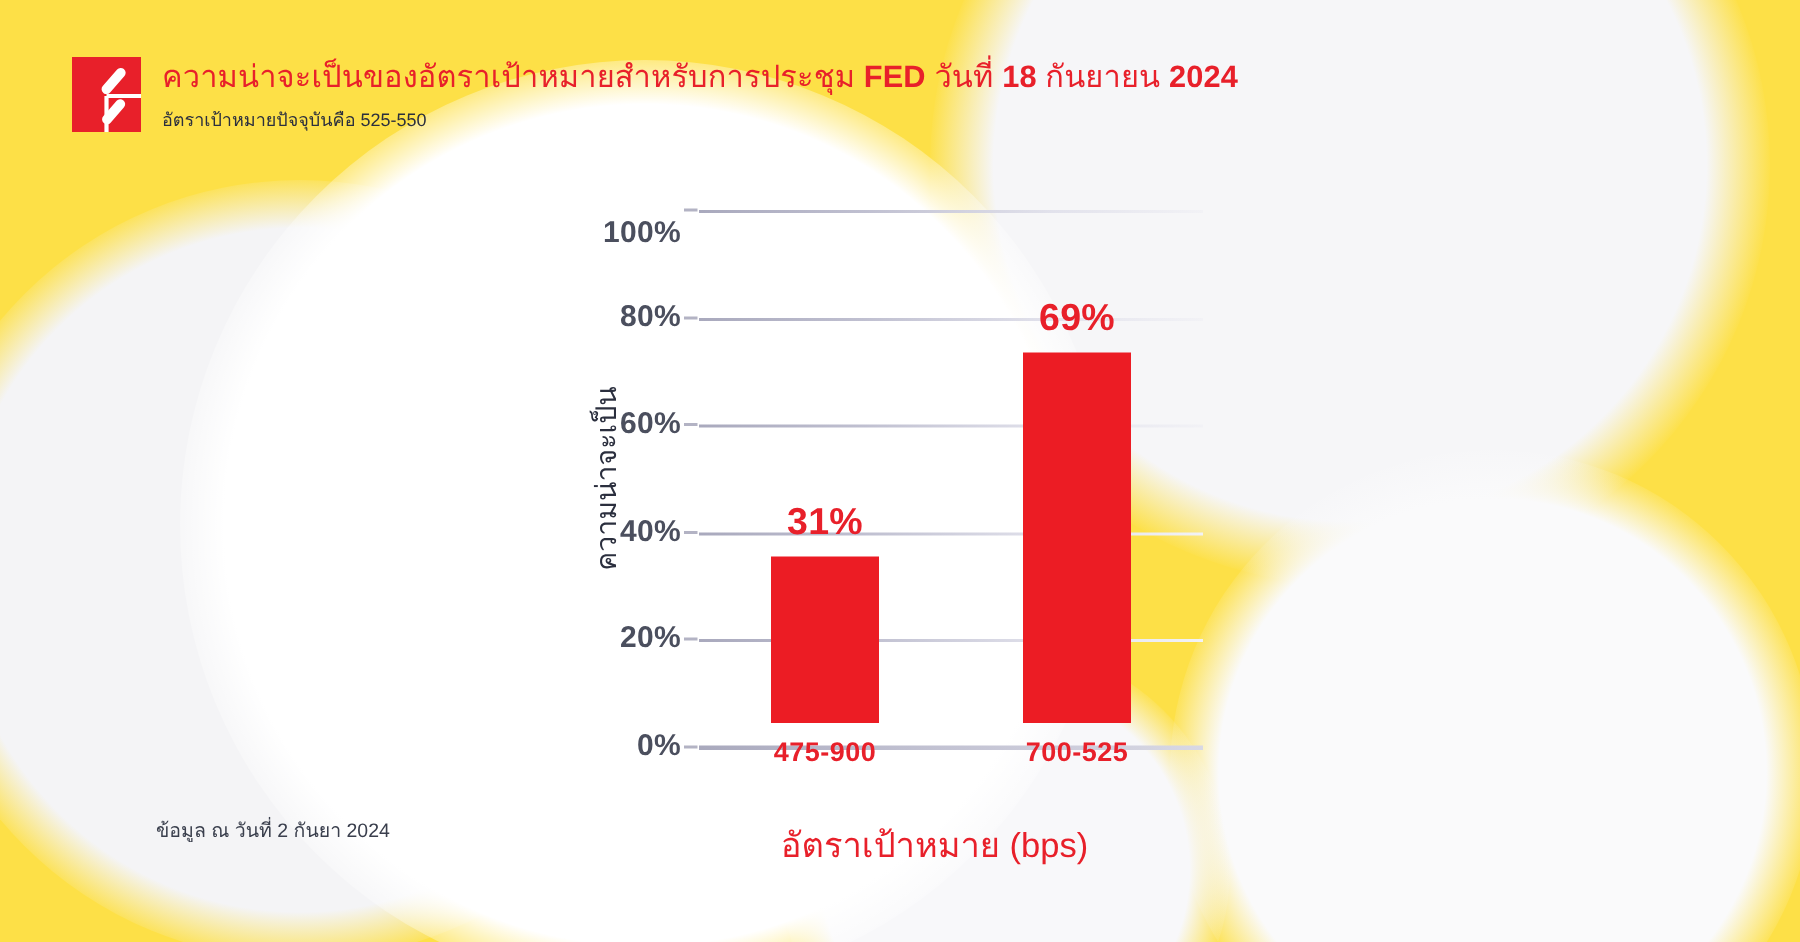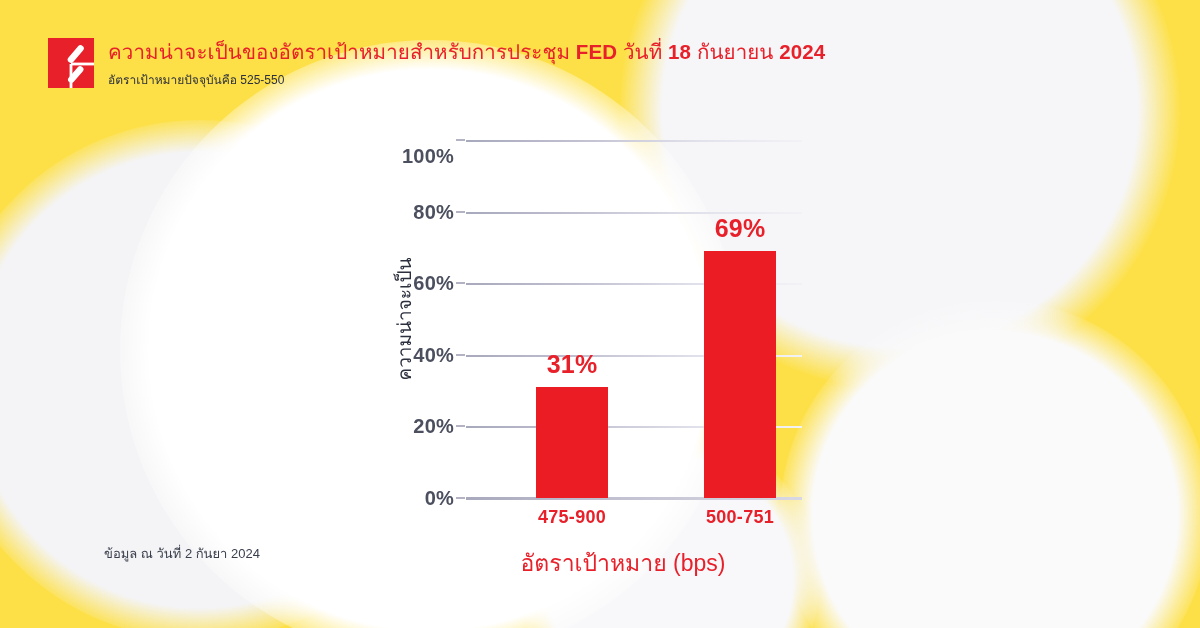--- a/index.html
+++ b/index.html
@@ -113,21 +113,21 @@
     position:absolute;
     left:-124px;
     top:50%;
     transform:translateY(-50%) rotate(-90deg);
     transform-origin:center center;
     font-size:19px;
     color:#2b2f3e;
     white-space:nowrap;
   }
 
-  .bar-group { position:absolute; bottom:0;margin-left:22px; }
+  .bar-group { position:absolute; bottom:16px; }
   .bar {
     position:absolute; bottom:0; left:0;
     width:100%;
     background:#ec1c24;
   }
   .bar-value {
     position:absolute;
     left:50%;
     transform:translateX(-50%);
     font-size:25px;
@@ -221,21 +221,21 @@
     <div class="axisline"></div>
     <div id="bars">
         <div class="bar-group" style="left: 48px; width: 72px; height: 137px;">
           <div class="bar" style="height: 110.98px; background: rgb(236, 28, 36);"></div>
           <div class="bar-value" style="bottom: 118.98px;">31%</div>
           <div class="bar-cat">475-900</div>
         </div>
         <div class="bar-group" style="left: 216px; width: 72px; height: 247.02px;">
           <div class="bar" style="height: 247.02px; background: rgb(236, 28, 36);"></div>
           <div class="bar-value" style="bottom: 255.02px;">69%</div>
-          <div class="bar-cat">500-751</div>
+          <div class="bar-cat">700-525</div>
         </div>
       </div>
     <div id="ylabel">ความน่าจะเป็น</div>
     <div id="xlabel">อัตราเป้าหมาย (bps)</div>
   </div>
 
   <div id="footnote">ข้อมูล ณ วันที่ 2 กันยา 2024</div>
 
 </div>
 

